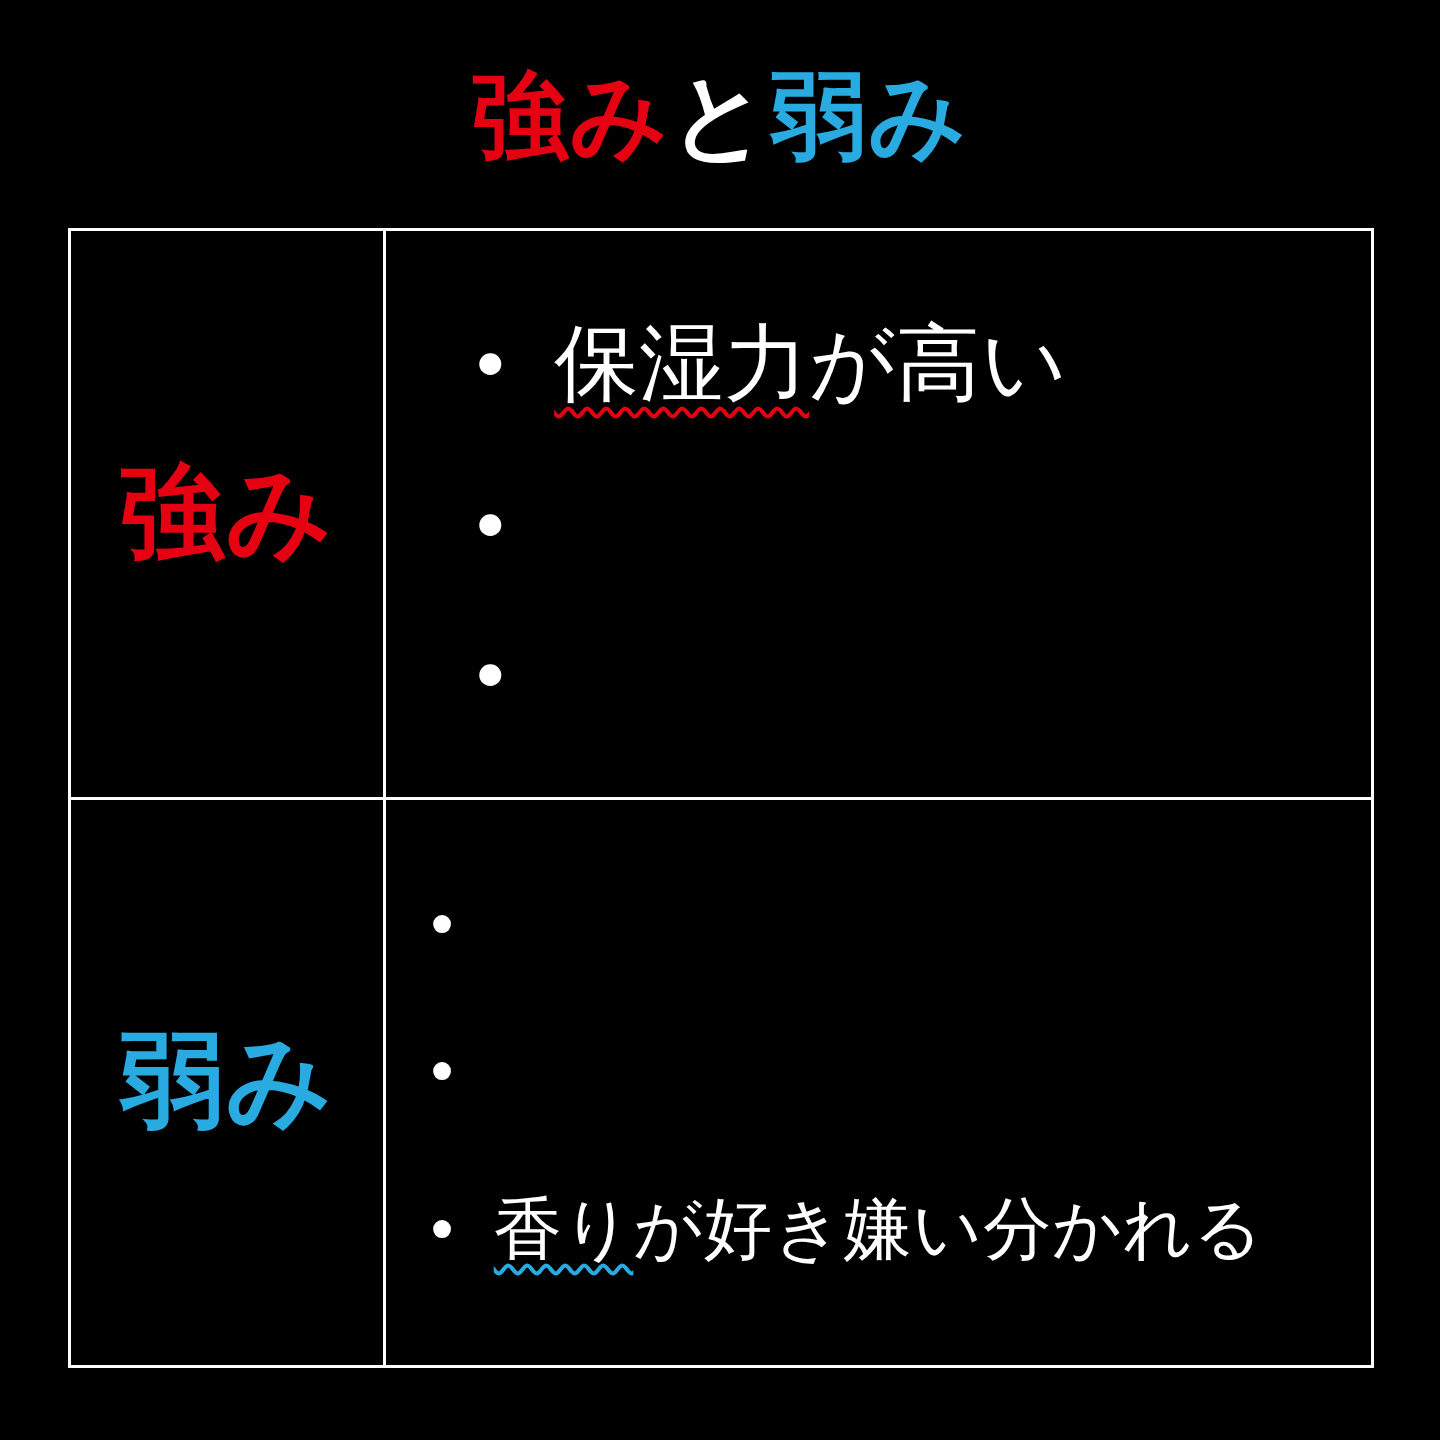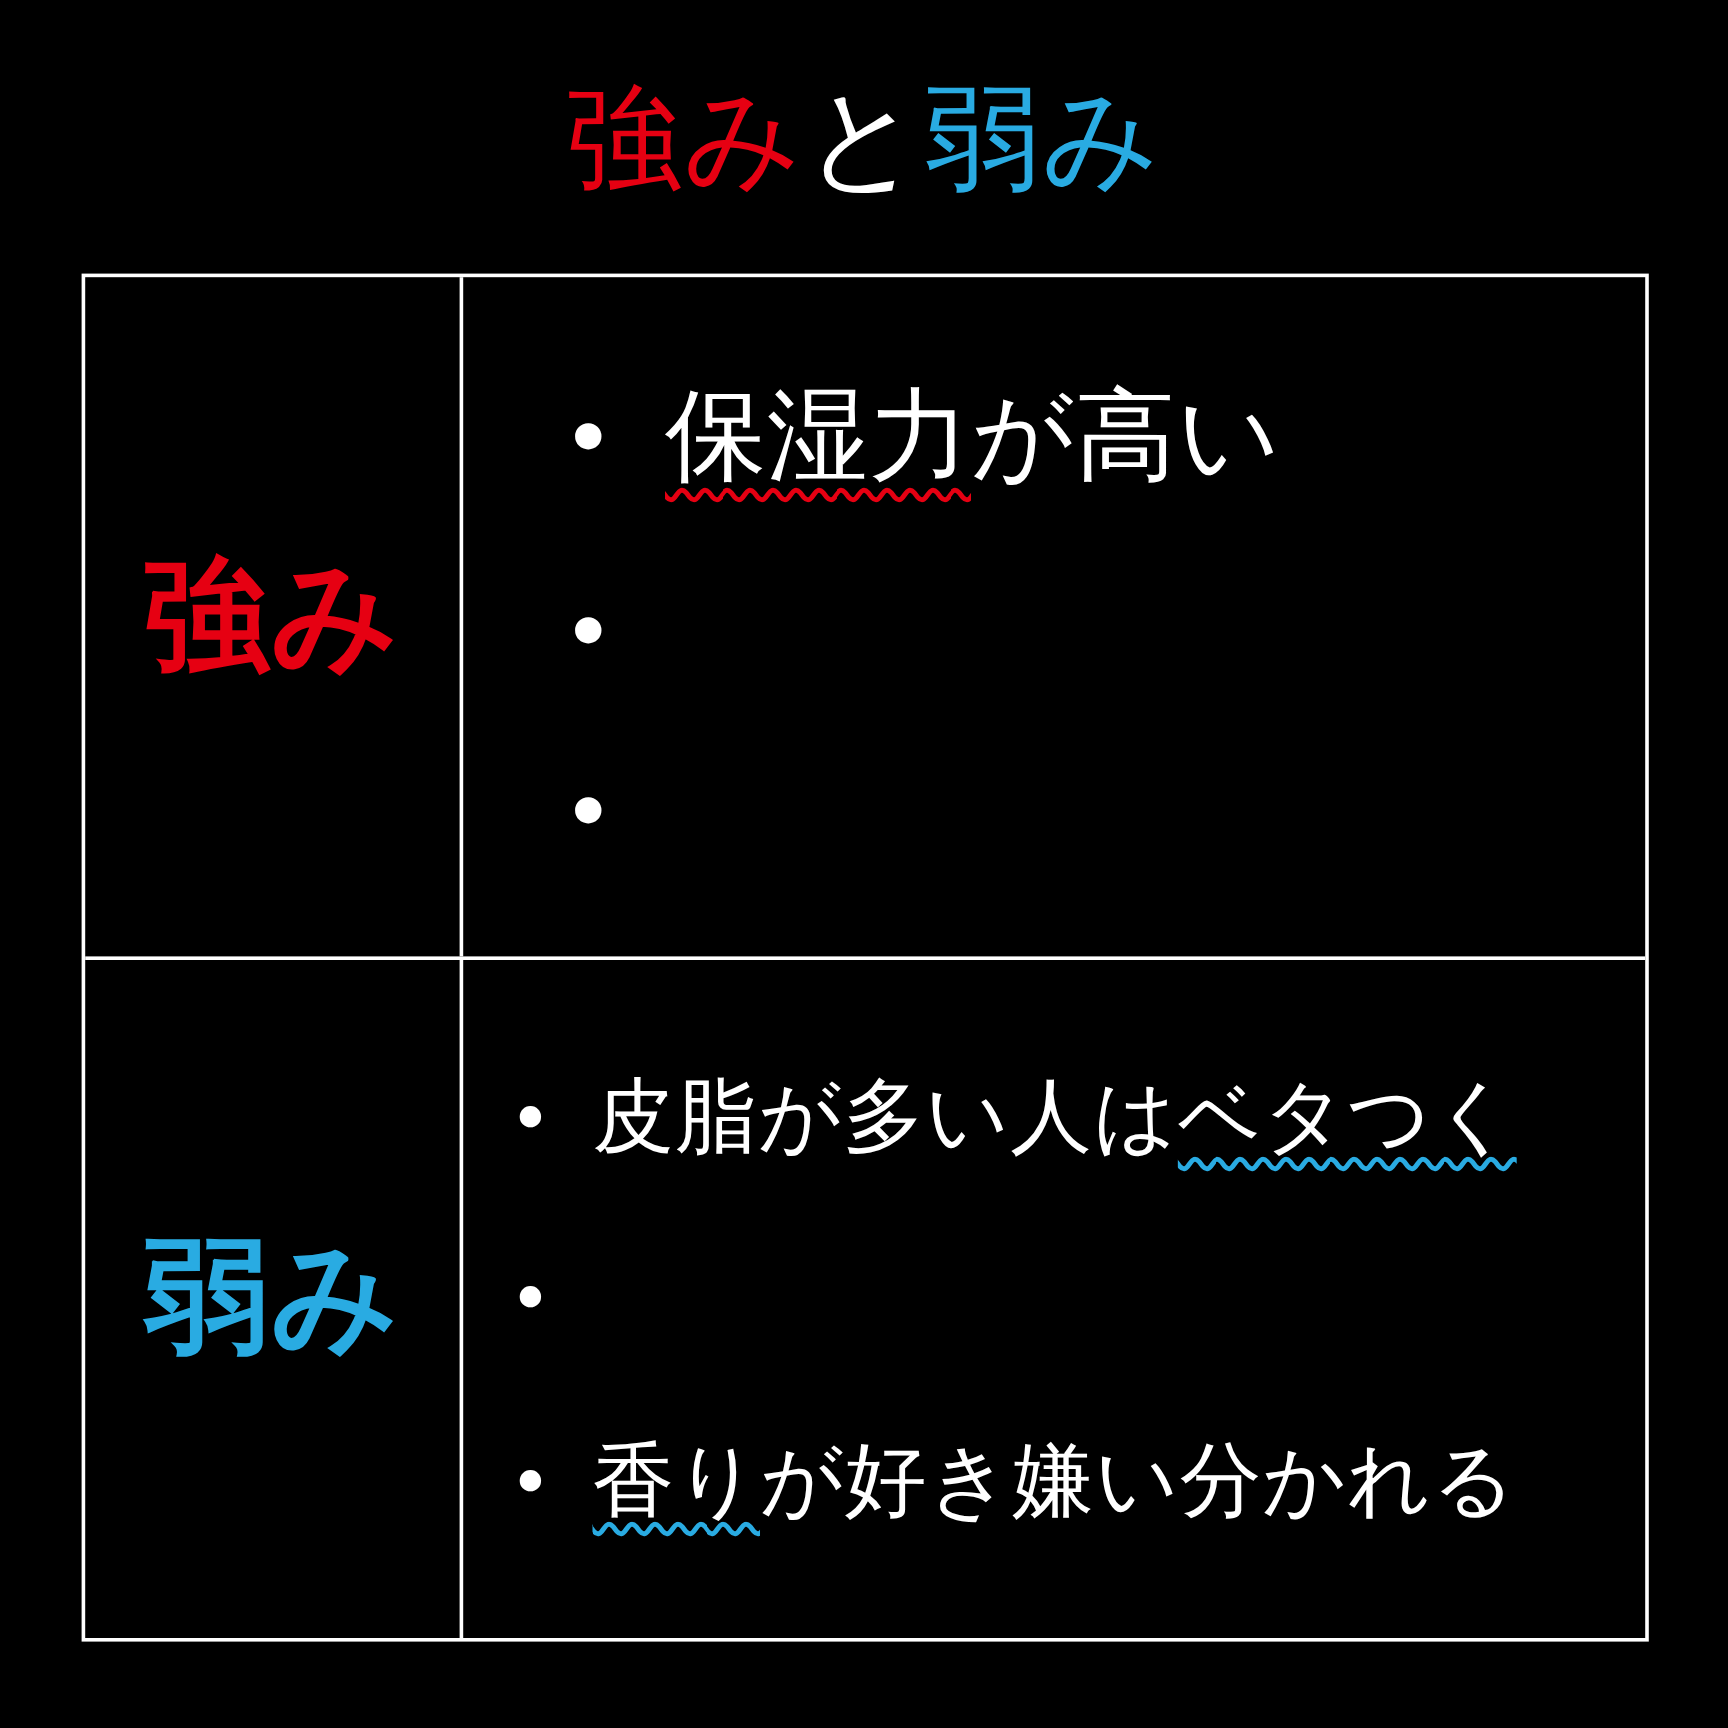--- a/index.html
+++ b/index.html
@@ -19,21 +19,21 @@
     inset: 0;
   }
   .title {
     position: absolute;
     top: 58px;
     left: 0;
     width: 100%;
     margin: 0;
     text-align: center;
     font-size: 96px;
-    font-weight: 400;
+    font-weight: 700;
     letter-spacing: 2px;
     line-height: 1.2;
   }
   .title-seg {
     color: var(--accent, #ffffff);
   }
   .table {
     position: absolute;
     left: 68px;
     top: 228px;
@@ -139,21 +139,20 @@
     </div>
 
     <div class="row row2" style="--accent: #29abe2;">
       <div class="label-cell">
         <span class="row-label">弱み</span>
       </div>
       <div class="items-cell">
 
         <div class="item">
           <span class="bullet">•</span>
-          <span class="item-text"><span>皮脂が多い人は</span><span class="wavy">ベタつく</span></span>
         </div>
 
         <div class="item">
           <span class="bullet">•</span>
         </div>
 
         <div class="item">
           <span class="bullet">•</span>
           <span class="item-text"><span class="wavy">香り</span><span>が好き嫌い分かれる</span></span>
         </div>

